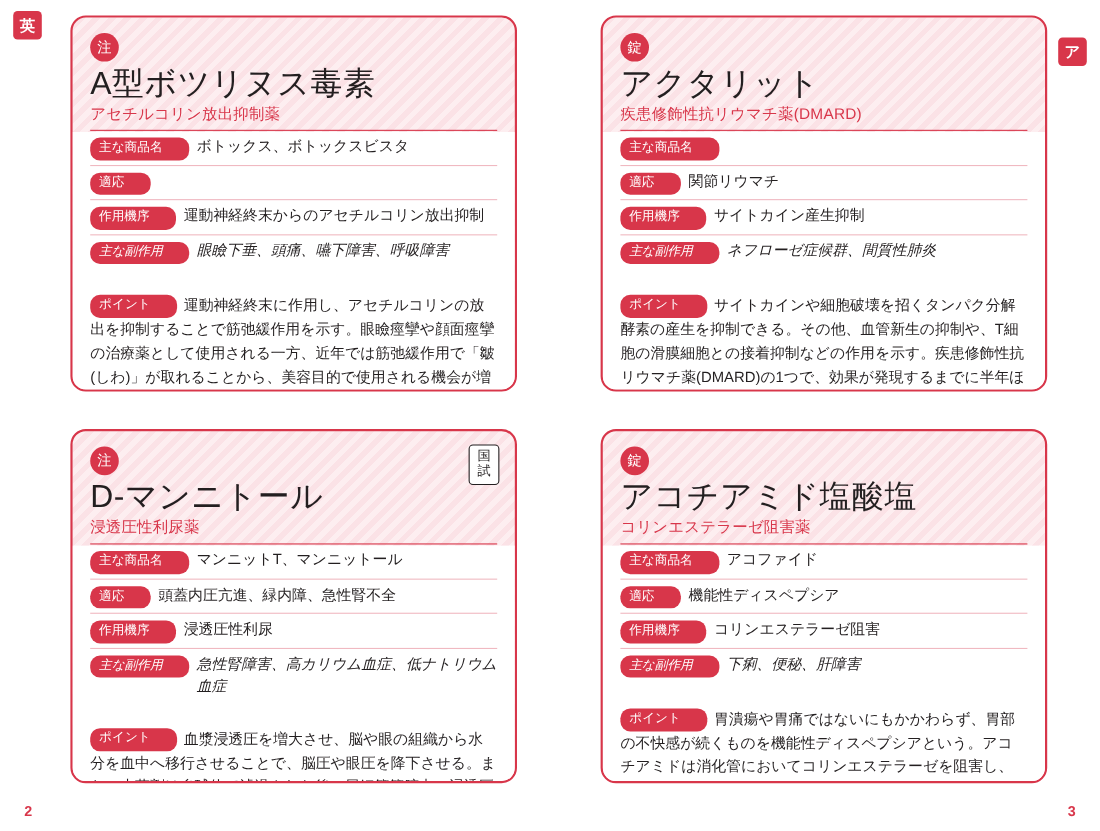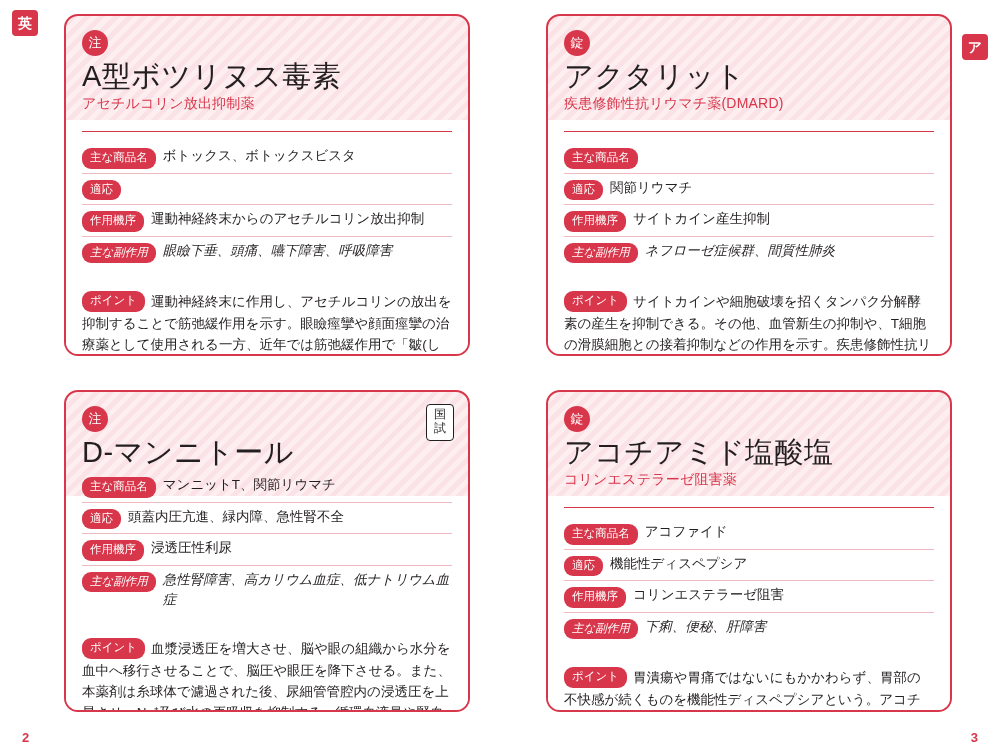--- a/index.html
+++ b/index.html
@@ -95,22 +95,21 @@
     line-height: 1.15;
     letter-spacing: 0.5px;
     margin: 0 0 2px 0;
     color: #231f20;
     font-weight: normal;
   }
   .class-name {
     font-size: 14px;
     color: #d8364a;
     border-bottom: 1px solid #d8364a;
-    padding-bottom: 18px;
-    margin-bottom: 10px;
+    padding-bottom: 5px;
     letter-spacing: 0.2px;
   }
 
   .exam-badge {
     position: absolute;
     right: 14px;
     top: 12px;
     width: 26px;
     background: #fff;
     border: 1.5px solid #231f20;
@@ -134,21 +133,21 @@
     line-height: 1.5;
   }
   .row.last { border-bottom: none; font-style: italic; }
   .row-label {
     flex: 0 0 auto;
     background: #d8364a;
     color: #fff;
     border-radius: 9px;
     font-size: 11.5px;
     line-height: 1;
-    padding: 4px 8px 5px 8px;
+    padding: 4px 24px 5px 8px;
     margin-right: 7px;
     margin-top: 2px;
     white-space: nowrap;
   }
   .row-value {
     flex: 1 1 auto;
     color: #231f20;
   }
 
   .point {
@@ -207,24 +206,25 @@
     </div>
   </div>
 
   <div class="card c2">
     <div class="exam-badge">
       <span>国</span>
       <span>試</span>
     </div>
     <div class="form-badge">注</div>
     <h2 class="drug-name">D-マンニトール</h2>
-
-    <div class="row">
-      <span class="row-label">主な商品名</span>
-      <span class="row-value">マンニットT、関節リウマチ</span>
+    <div class="class-name">浸透圧性利尿薬</div>
+
+    <div class="row">
+      <span class="row-label">主な商品名</span>
+      <span class="row-value">マンニットT、マンニットール</span>
     </div>
     <div class="row">
       <span class="row-label">適応</span>
       <span class="row-value">頭蓋内圧亢進、緑内障、急性腎不全</span>
     </div>
     <div class="row">
       <span class="row-label">作用機序</span>
       <span class="row-value">浸透圧性利尿</span>
     </div>
     <div class="row last">

